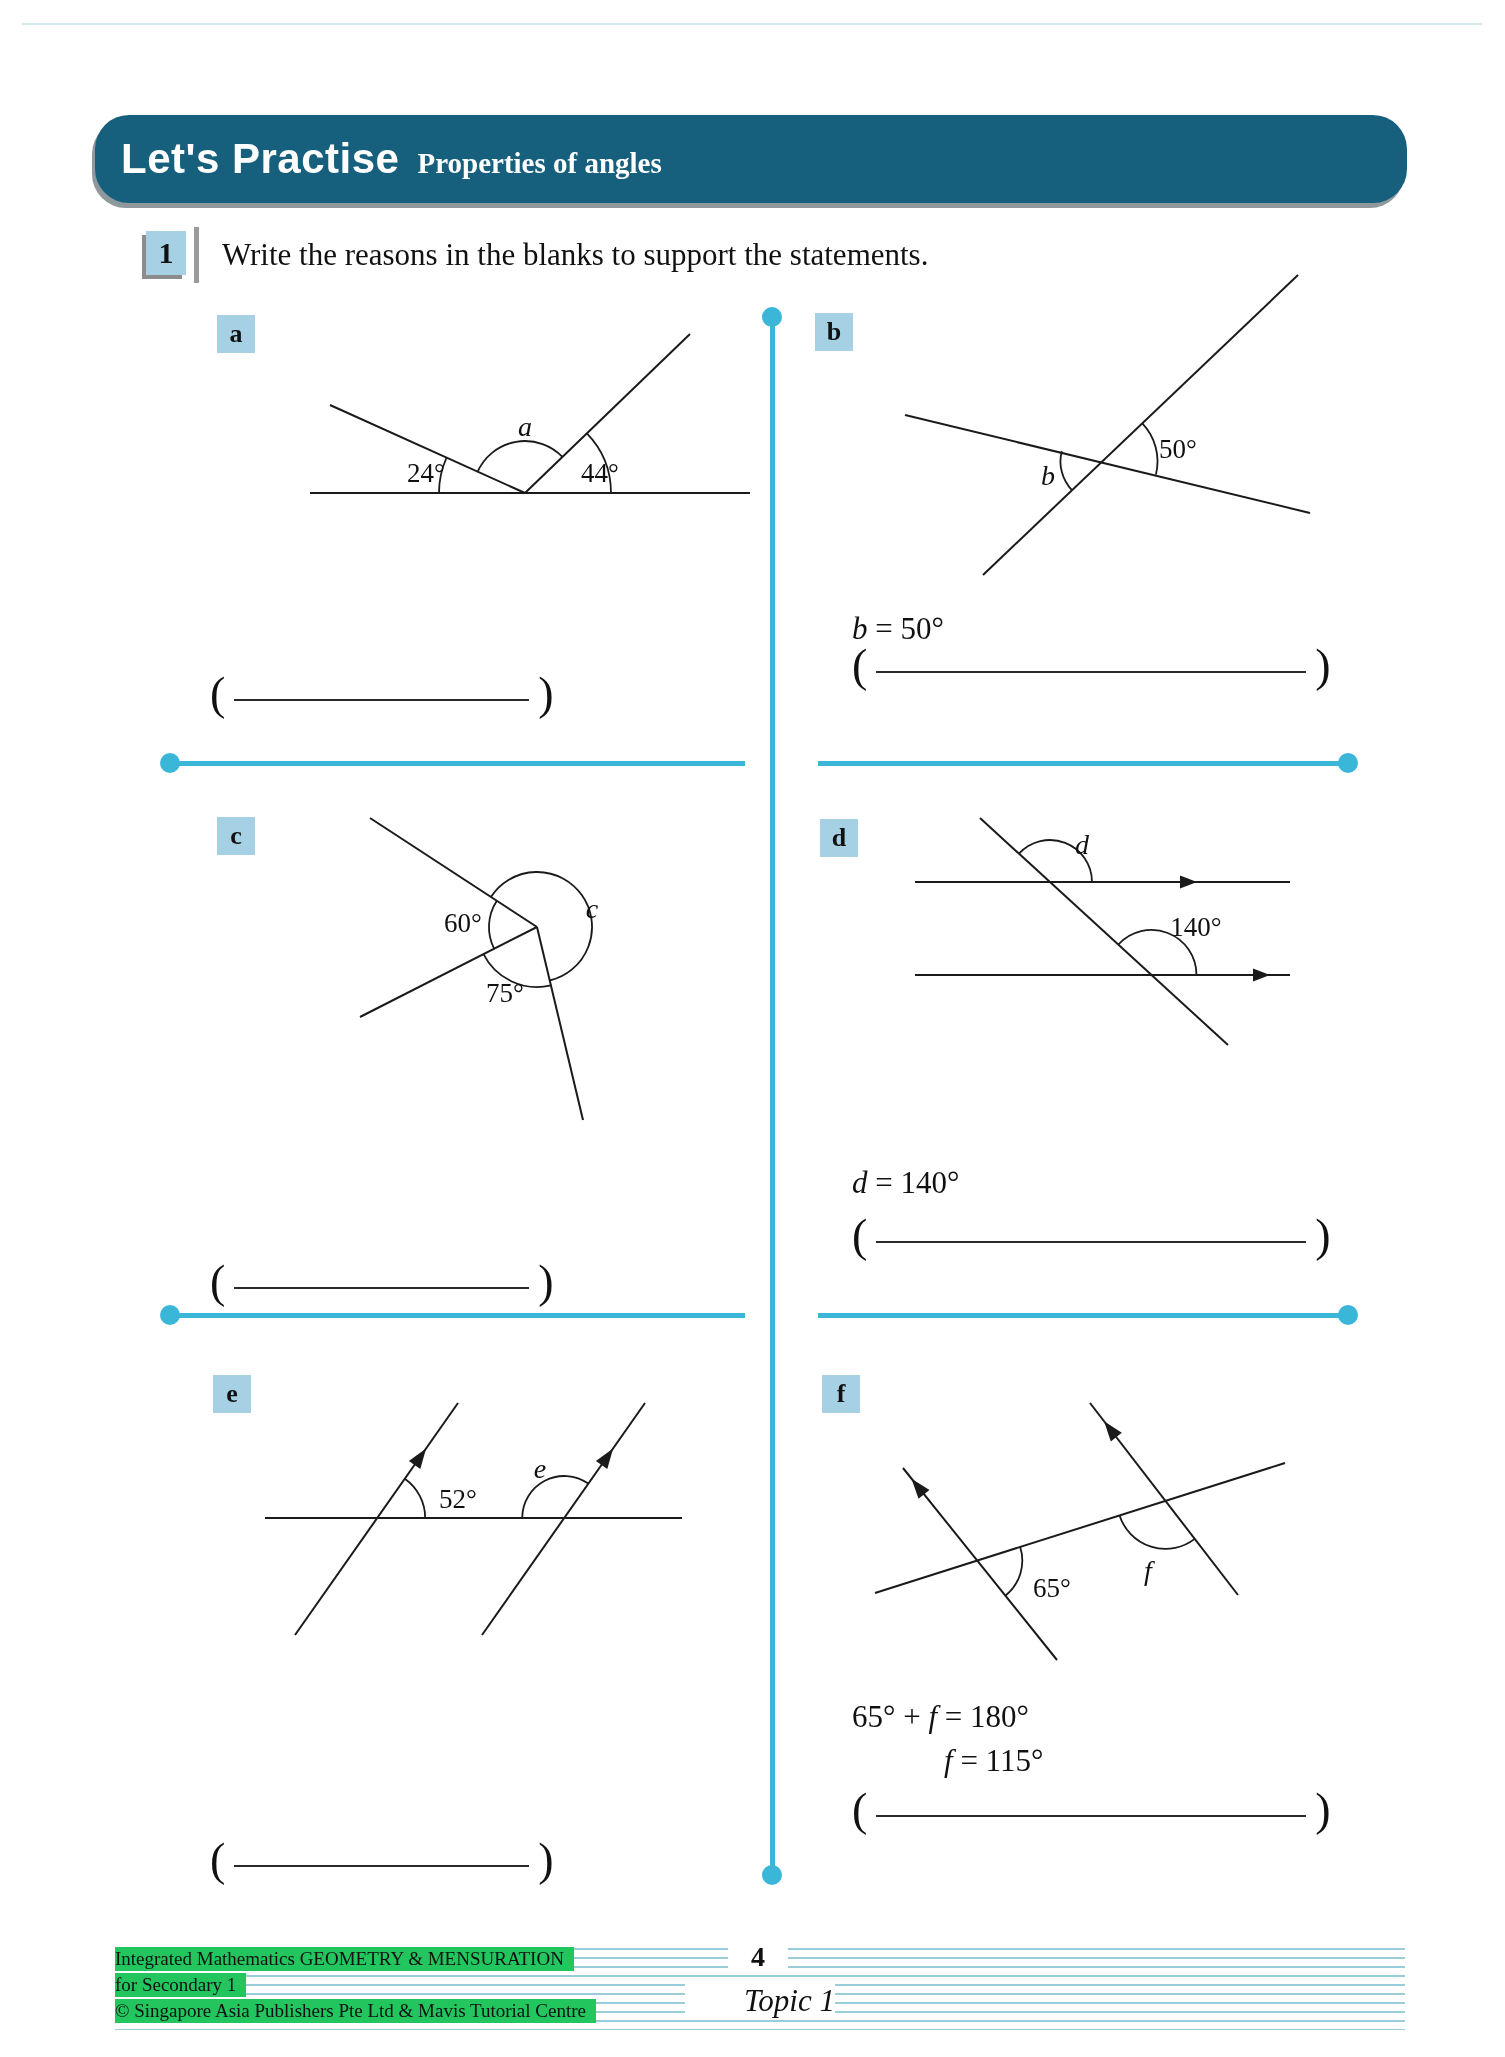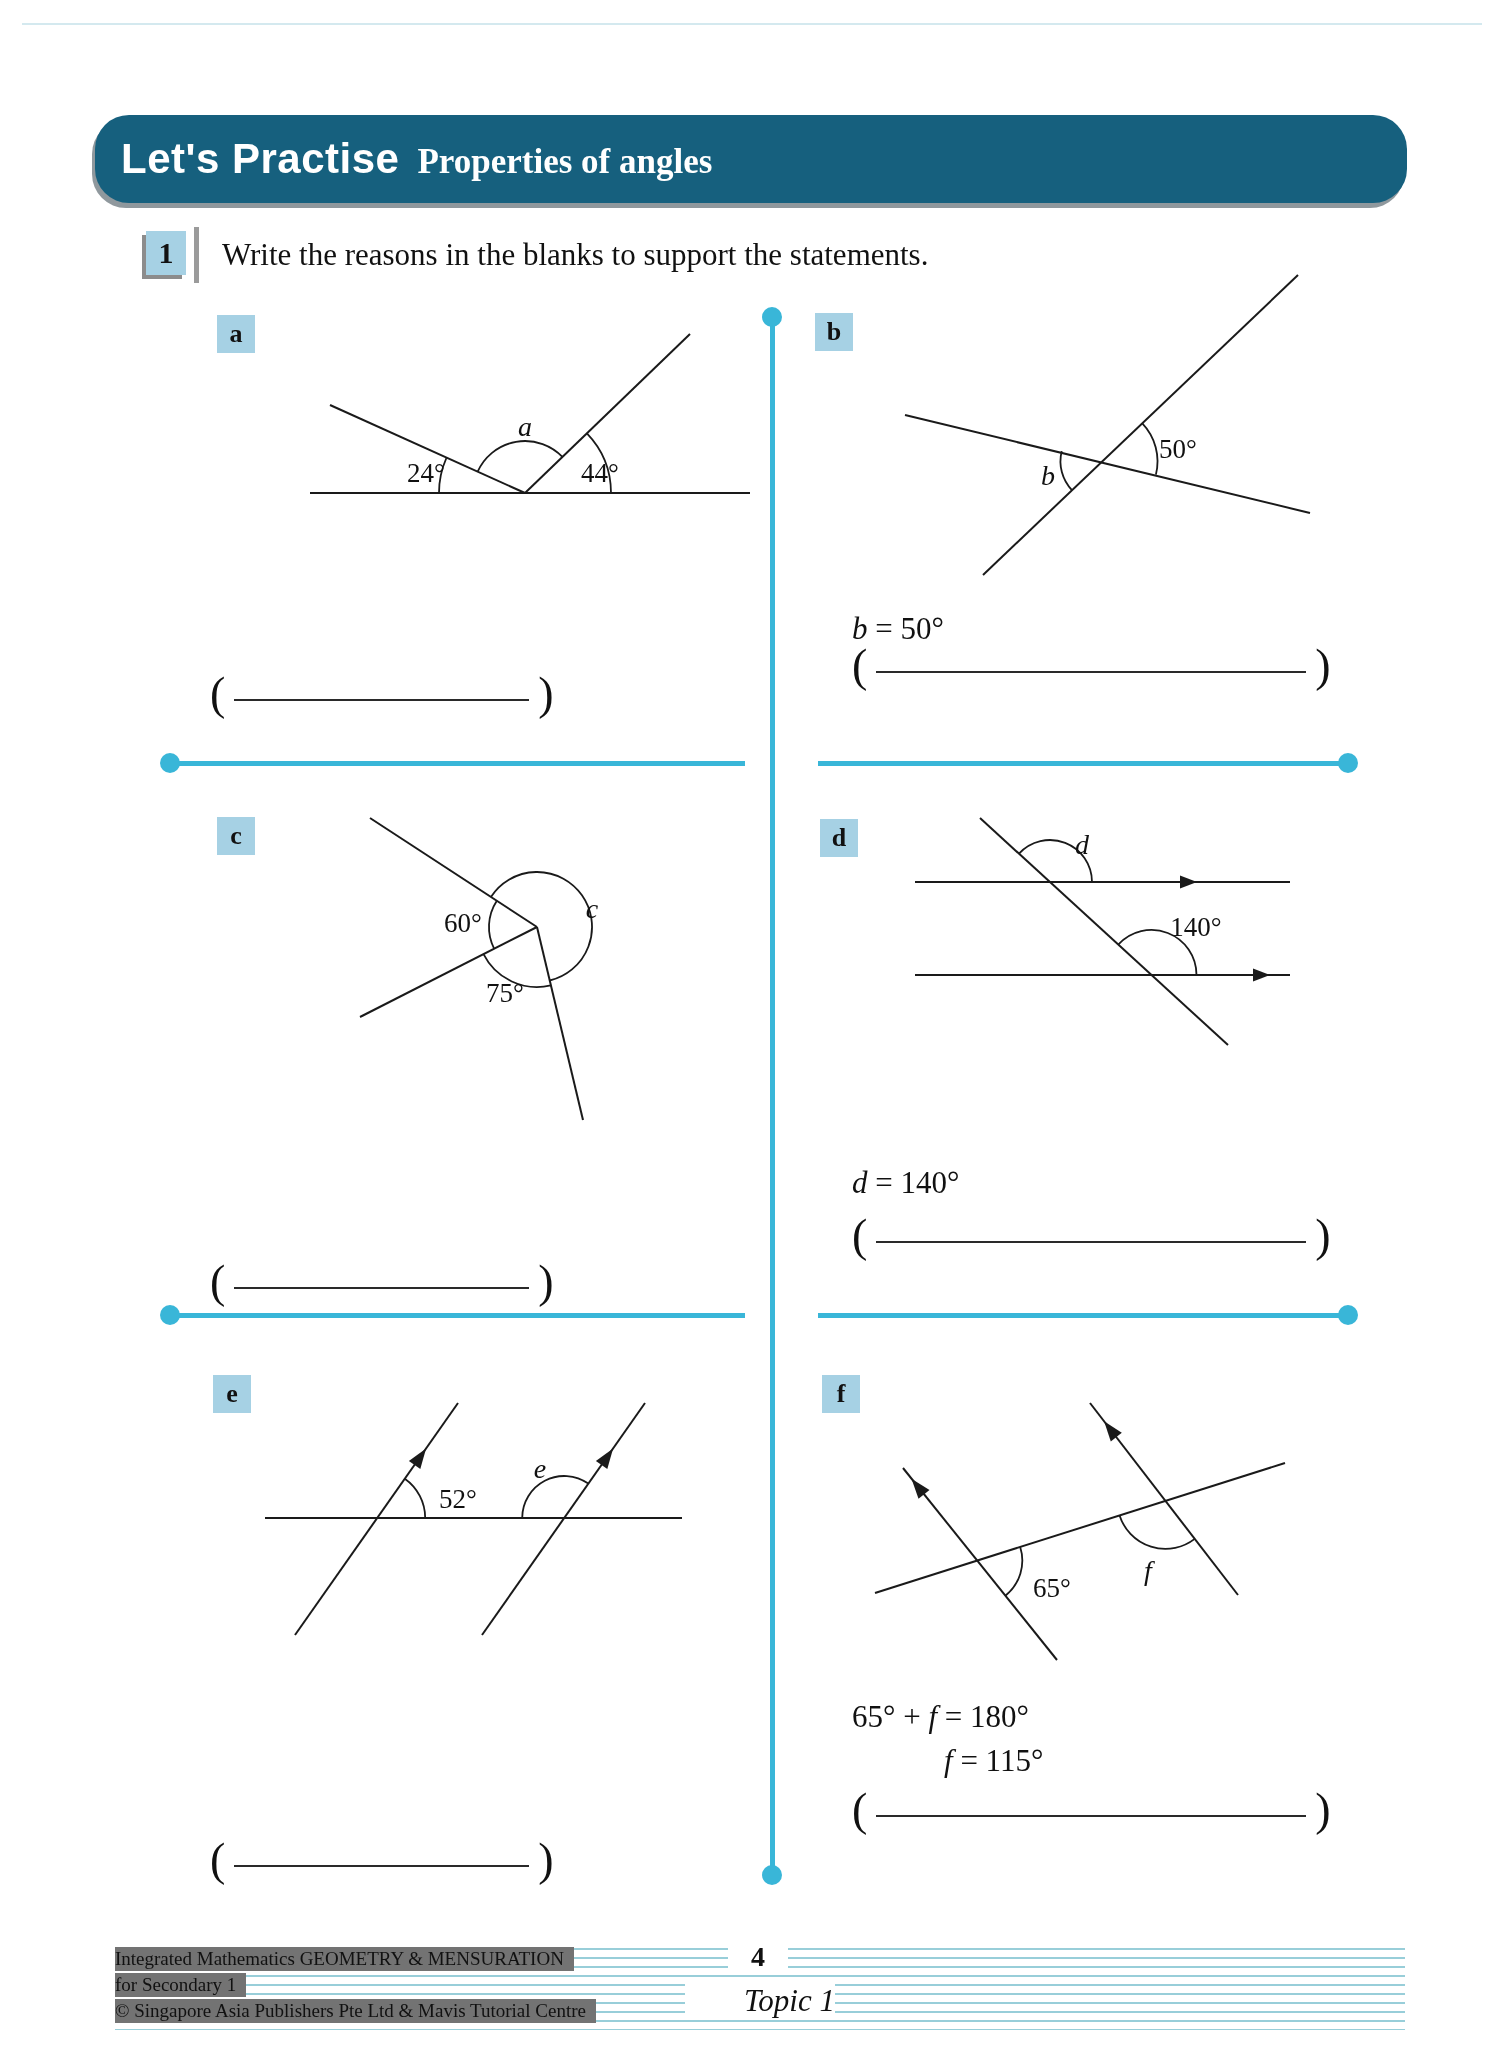--- a/index.html
+++ b/index.html
@@ -7,21 +7,21 @@
         font-family:"Liberation Serif",serif;color:#111;margin-top:15px;}
   .toprule{position:absolute;left:22px;top:8px;width:1460px;height:2px;background:#d4e9ef;}
 
   
   .banner{position:absolute;left:95px;top:100px;width:1312px;height:88px;
           background:#16607e;border-radius:34px;box-shadow:-3px 5px 0 #8f989d;
           display:flex;align-items:baseline;padding-left:26px;box-sizing:border-box;}
   .banner-title{font-family:"Liberation Sans",sans-serif;font-weight:bold;
           font-size:42px;color:#fff;line-height:88px;letter-spacing:.5px;}
   .banner-sub{font-family:"Liberation Serif",serif;font-weight:bold;
-          font-size:35px;color:#fff;margin-left:18px;}
+          font-size:29px;color:#fff;margin-left:18px;}
 
   
   .qnum{position:absolute;left:146px;top:216px;width:40px;height:44px;background:#a6d1e4;
         box-shadow:-4px 4px 0 #8c8c8c;font-weight:bold;font-size:30px;
         display:flex;align-items:center;justify-content:center;}
   .qbar{position:absolute;left:194px;top:212px;width:5px;height:56px;background:#9b9b9b;}
   .qtext{position:absolute;left:222px;top:222px;font-size:31px;}
 
   
   .vline{position:absolute;left:770px;top:302px;width:5px;height:1558px;background:#39b6d8;}
@@ -51,21 +51,21 @@
   
   .blank{position:absolute;white-space:nowrap;}
   .blank .pr{font-size:46px;line-height:1.1;vertical-align:-8px;}
   .blank .bl{display:inline-block;height:36px;border-bottom:2px solid #2a2a2a;margin:0 9px;}
   .bl.w295{width:295px;} .bl.w430{width:430px;}
 
   
   .stripes{position:absolute;left:115px;top:1933px;width:1290px;height:82px;
            background:repeating-linear-gradient(to bottom,#98ced9 0 2px,transparent 2px 9px);}
   .fline{position:absolute;left:115px;font-size:19px;line-height:22px;}
-  .fline span{background:#737373;padding:1px 10px 2px 0;text-align:right;}
+  .fline span{background:#22c55e;padding:1px 10px 2px 0;text-align:right;}
   .fpage{position:absolute;left:728px;top:1926px;width:60px;text-align:center;
          font-size:28px;font-weight:bold;background:#fff;}
   .ftopic{position:absolute;left:685px;top:1968px;width:150px;text-align:right;
           font-size:31px;font-style:italic;background:#fff;}
 </style>
 </head>
 <body>
 
 <div id="page">
 

